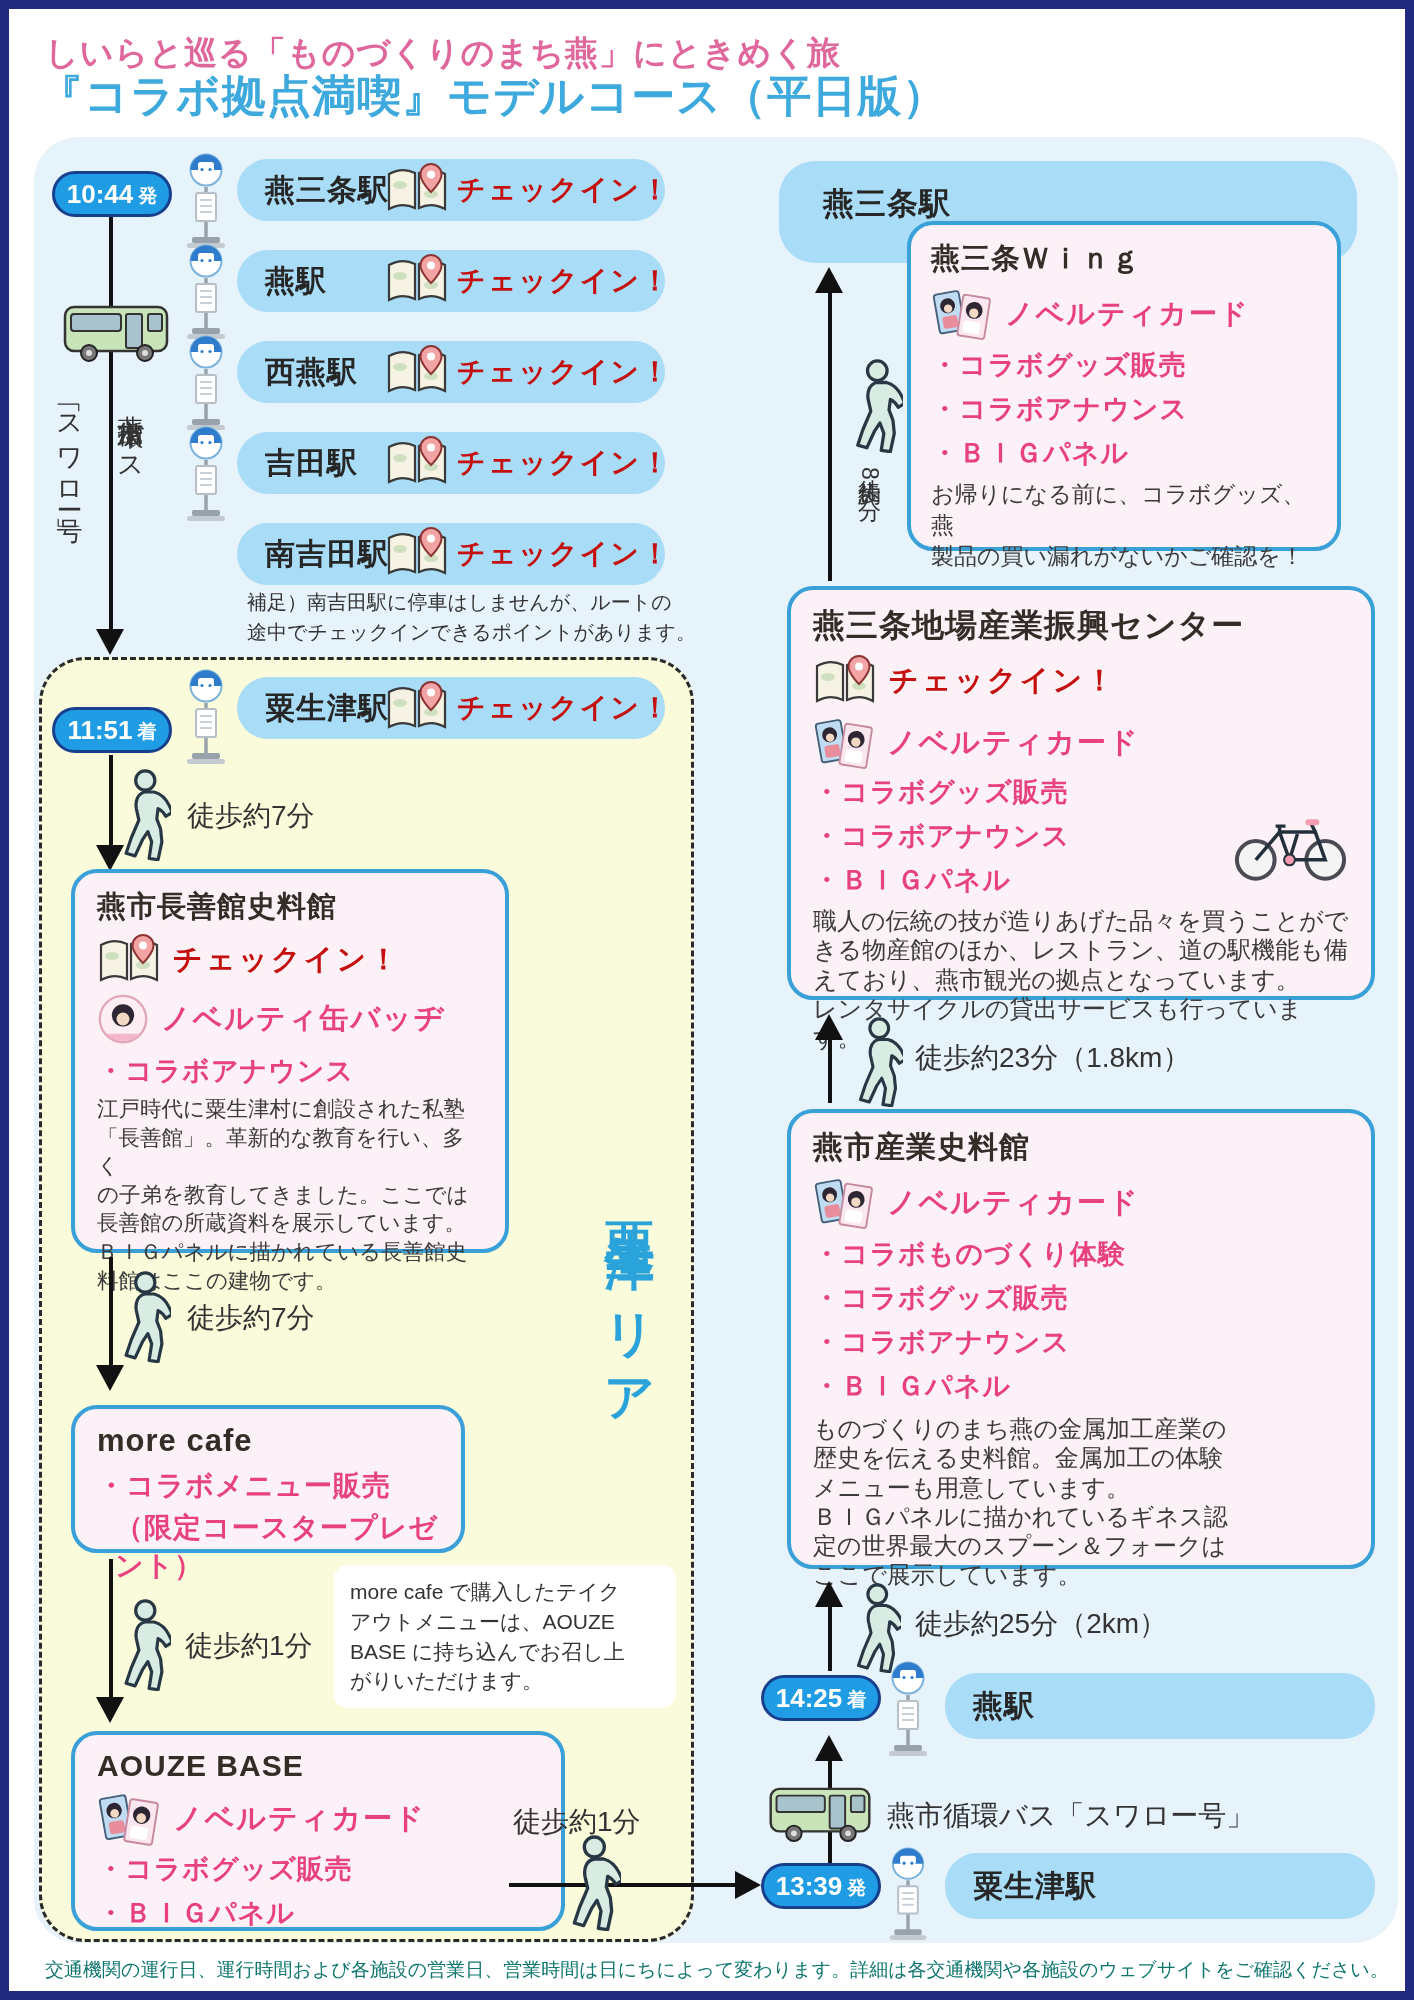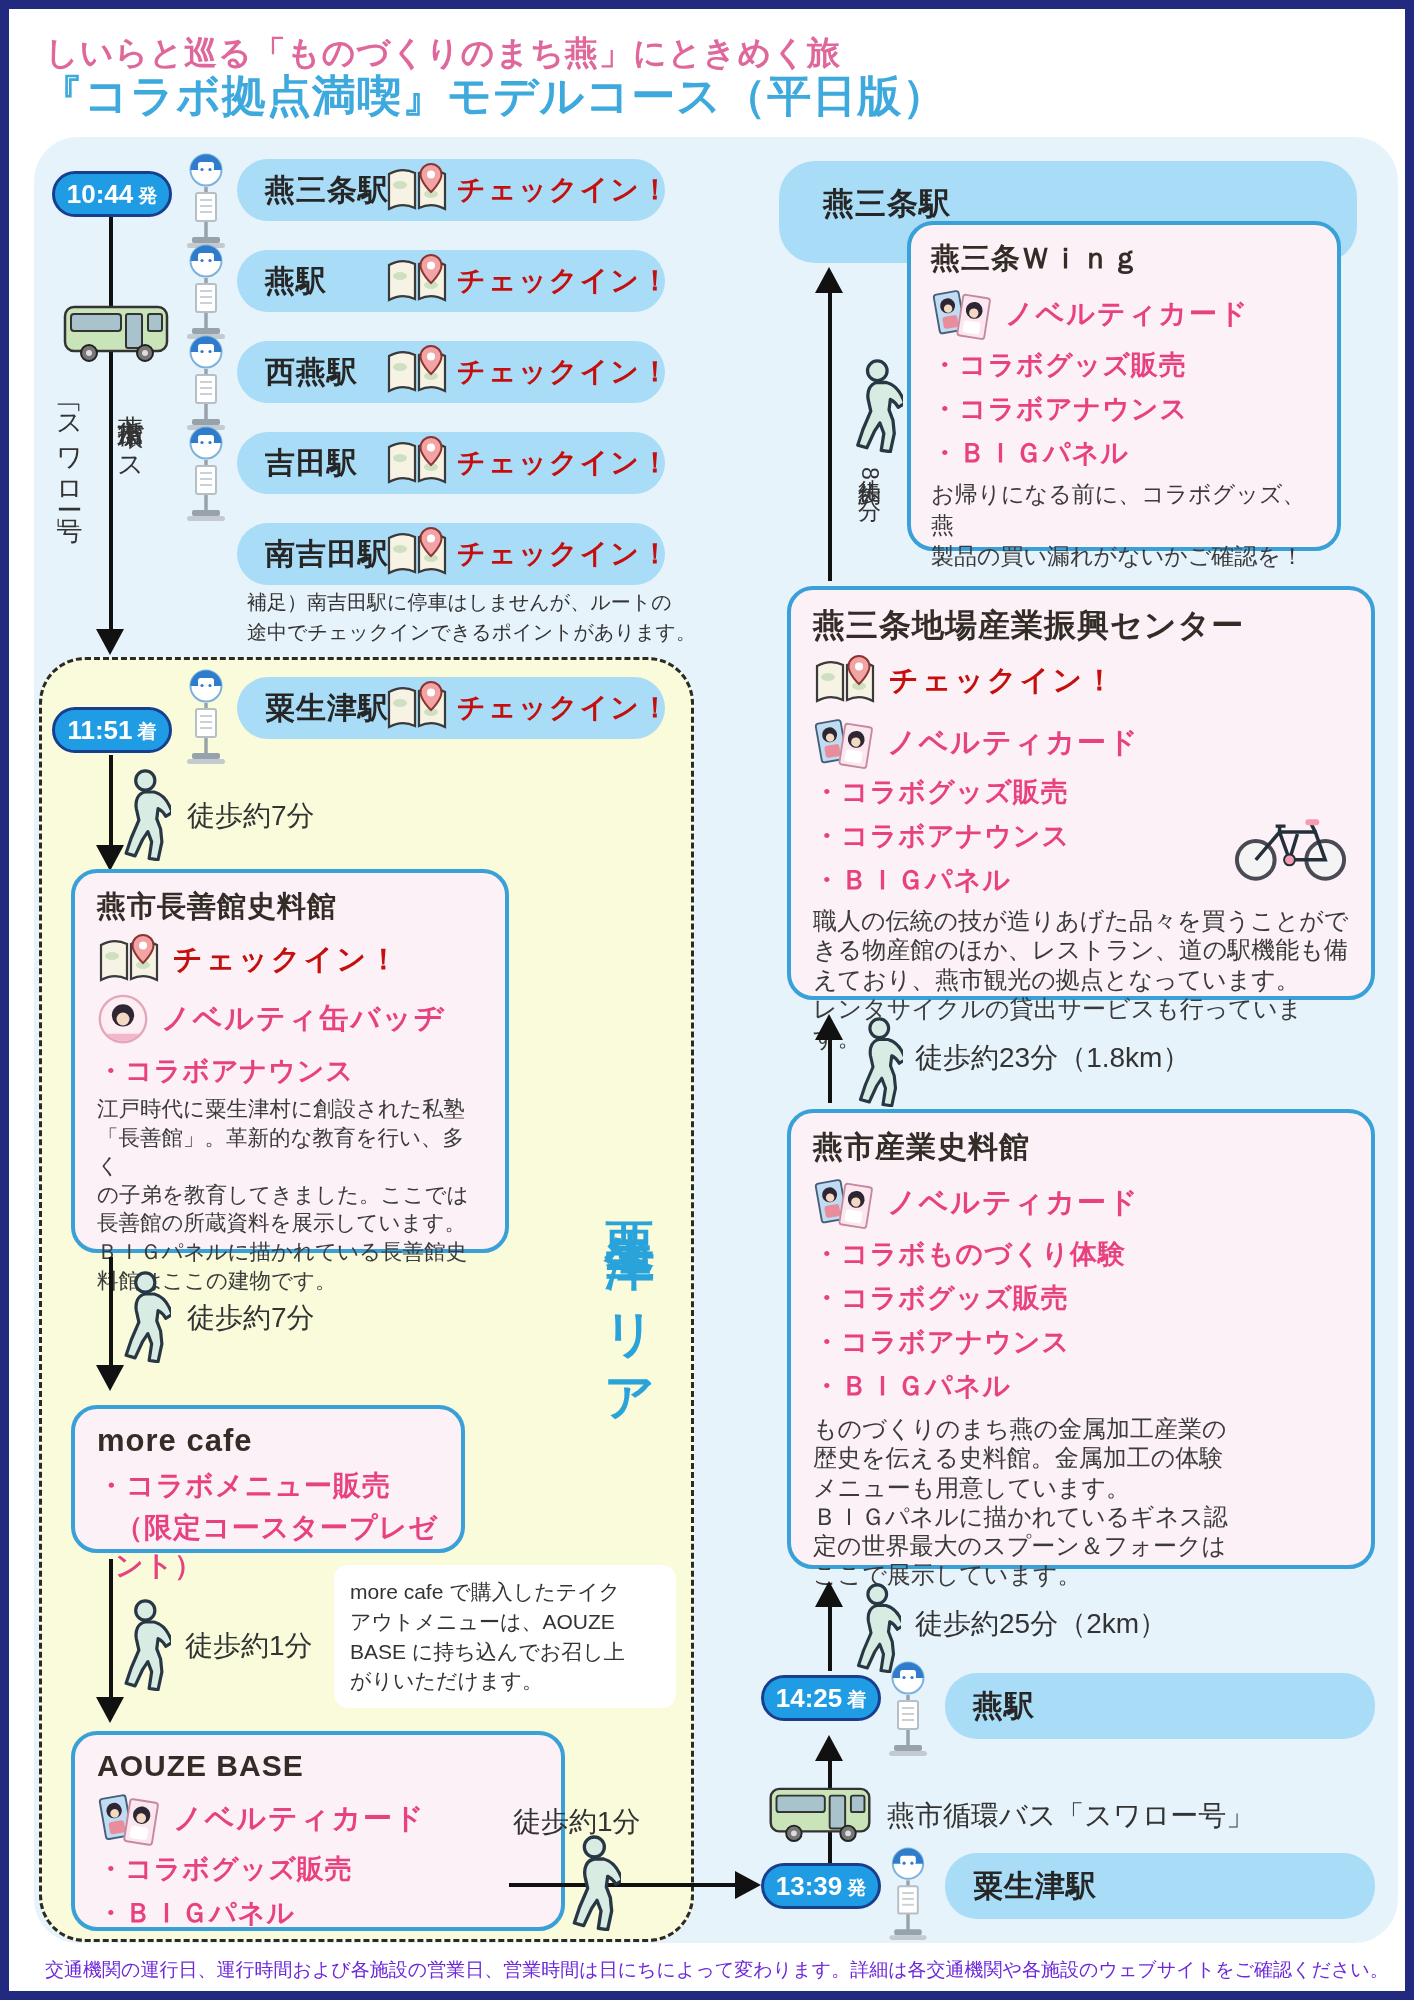--- a/index.html
+++ b/index.html
@@ -27,21 +27,21 @@
   .row{display:flex;align-items:center;gap:12px;margin-top:6px;}
   .checkin{font-size:29px;font-weight:800;color:#c50f0f;letter-spacing:3px;}
   .pinkhead{font-size:29px;font-weight:800;color:#e8417f;letter-spacing:2px;}
   .plist-line{font-size:27px;font-weight:800;color:#e8417f;margin-top:8px;letter-spacing:1px;}
   .bodytext{font-size:24px;color:#3b3b3b;line-height:1.22;margin-top:10px;white-space:pre-line;}
   .wlabel{position:absolute;font-size:28px;color:#333;white-space:nowrap;}
   .vlabel{position:absolute;writing-mode:vertical-rl;font-size:26px;color:#333;letter-spacing:3px;}
   .arealabel{position:absolute;writing-mode:vertical-rl;font-size:50px;font-weight:800;color:#2aa3db;letter-spacing:10px;left:588px;top:1172px;}
   .smallnote{position:absolute;font-size:20px;color:#333;line-height:1.5;white-space:pre-line;}
   .cafenote{position:absolute;background:#fff;border-radius:14px;padding:12px 16px;font-size:21px;line-height:1.42;color:#333;white-space:pre-line;left:325px;top:1556px;width:310px;}
-  .footer{position:absolute;left:36px;top:1948px;font-size:19px;color:#6d28d9;letter-spacing:0px;}
+  .footer{position:absolute;left:36px;top:1948px;font-size:19px;color:#0f766e;letter-spacing:0px;}
   svg.icon{display:block;}
 </style>
 </head>
 <body>
 
 <svg width="0" height="0" style="position:absolute">
   <defs>
     <symbol id="sym-walker" viewBox="0 0 40 72">
       <circle cx="21" cy="9" r="7.5" fill="#d9ece4" stroke="#273744" stroke-width="2.5"></circle>
       <path d="M21 18 c-6 1 -8 7 -7 13 l2 9 -6 14 -4 12 7 2 6 -13 4 -6 3 8 -2 13 7 1 3 -14 -1 -10 -3 -8 1 -8 c4 2 6 6 6 6 l5 -3 c-2 -6 -6 -14 -14 -16 z" fill="#d9ece4" stroke="#273744" stroke-width="2.5" stroke-linejoin="round"></path>

